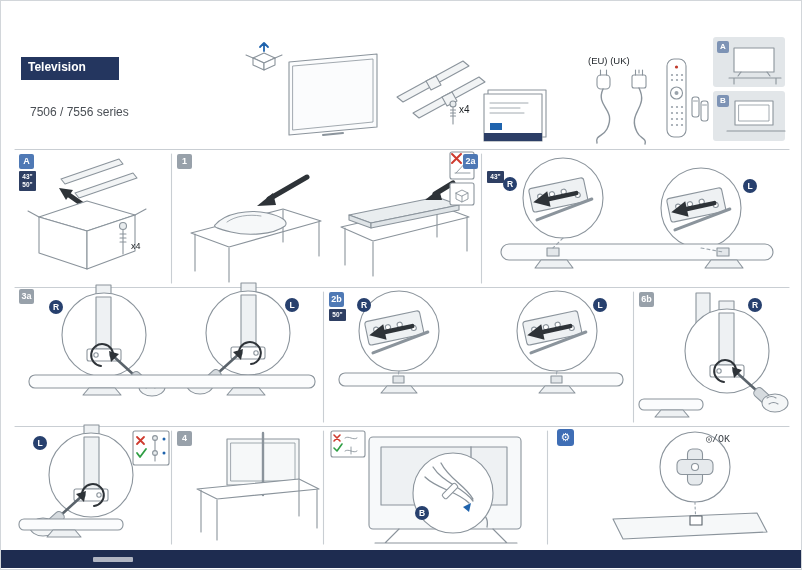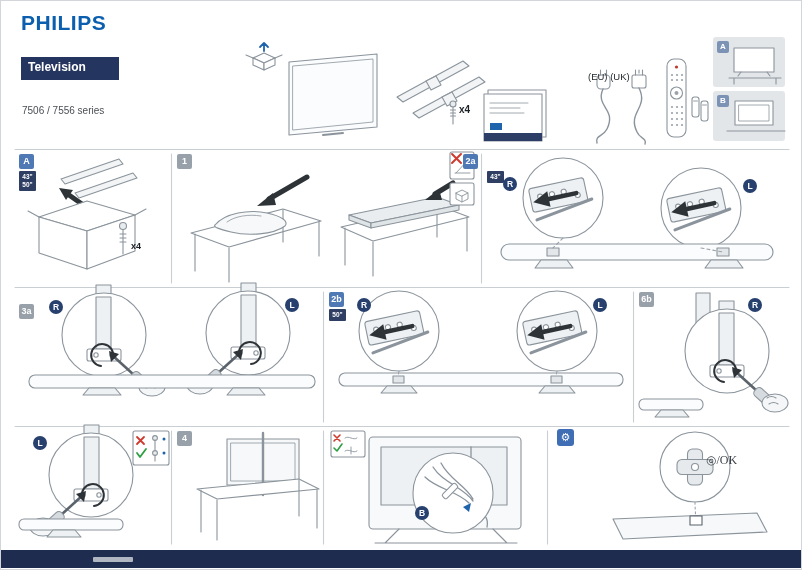--- a/index.html
+++ b/index.html
@@ -6,31 +6,31 @@
   .page{
     position:relative;width:802px;height:570px;background:#ffffff;
     font-family:"Liberation Sans",sans-serif;overflow:hidden;
     border:1px solid #d2d6da;box-sizing:border-box;
   }
   .abs{position:absolute;}
   .logo{font-weight:bold;font-size:21px;letter-spacing:.5px;color:#0b5fae;}
   .bar{color:#fff;font-weight:bold;box-sizing:border-box;}
   .product-bar{width:98px;height:23px;background:#24365f;font-size:12px;line-height:21px;padding-left:7px;}
   .guide-bar{width:114px;height:17px;background:#0a63b0;font-size:9.5px;line-height:17px;padding-left:7px;}
-  .series{font-size:10px;color:#4a4f55;}
+  .series{font-size:12px;color:#4a4f55;margin-left:8px;}
   .smalltext{font-size:9.5px;color:#23282d;}
-  .xcount{font-size:10px;font-weight:bold;color:#1c2024;}
+  .xcount{font-size:10px;font-weight:normal;color:#1c2024;}
   .badge-step{width:15px;height:15px;color:#fff;font-weight:bold;font-size:9px;line-height:15px;text-align:center;border-radius:2px;background:#98a1aa;}
   .badge-step.blue{background:#4f79b5;}
   .badge-size{width:15px;background:#2e3f63;color:#fff;font-weight:bold;font-size:6.5px;line-height:8px;text-align:center;padding:2px 1px;border-radius:1px;}
   .badge-size span{display:block;}
   .badge-rl{width:14px;height:14px;border-radius:50%;background:#27406e;color:#fff;font-weight:bold;font-size:8.5px;line-height:14px;text-align:center;}
   .panel-tag{width:12px;height:12px;background:#7d93b5;color:#fff;font-weight:bold;font-size:8px;line-height:12px;text-align:center;border-radius:2px;}
   .gear{width:17px;height:17px;background:#3f6eb5;border-radius:3px;color:#fff;text-align:center;font-size:11px;line-height:17px;font-family:"DejaVu Sans",sans-serif;}
-  .oklabel{font-size:12px;color:#3e444a;font-family:Liberation Serif, serif;margin-top:20px;}
+  .oklabel{font-size:10px;color:#3e444a;font-family:Liberation Mono, monospace;}
   .footer{left:0;top:549px;width:802px;height:18px;background:#1e2c50;}
   .fineprint{position:absolute;left:92px;top:7px;width:40px;height:5px;background:rgba(255,255,255,.65);border-radius:1px;}
   svg{display:block;}
 </style>
 </head>
 <body>
 
 <div class="page">
 
   <svg class="abs" style="left:0;top:0" width="802" height="570" viewBox="0 0 802 570">
@@ -318,46 +318,45 @@
         <circle cx="694" cy="466" r="3.5" fill="#ffffff"></circle>
         <path d="M694,501 C694,508 694.5,510 694.5,515" stroke-dasharray="2 3" stroke="#9aa3ab"></path>
       </g>
       <g>
         <polygon points="612,518 756,512 766,531 622,538" fill="#f6f8f9"></polygon>
         <rect x="689" y="515" width="12" height="9" fill="#ffffff" stroke="#5a636b"></rect>
       </g>
     </g>
   </svg>
 
-  <div class="abs logo" style="left:20px;top:10px">PHILIPS</div>
   <div class="abs bar product-bar" style="left:20px;top:56px">Television</div>
   <div class="abs series" style="left:21px;top:104px">7506 / 7556 series</div>
 
   <div class="abs xcount" style="left:458px;top:103px">x4</div>
-  <div class="abs smalltext" style="left:587px;top:70px">(EU) (UK)</div>
+  <div class="abs smalltext" style="left:587px;top:54px">(EU) (UK)</div>
   <div class="abs panel-tag" style="left:716px;top:40px">A</div>
   <div class="abs panel-tag" style="left:716px;top:94px">B</div>
 
   <div class="abs badge-step blue" style="left:18px;top:153px">A</div>
   <div class="abs badge-size" style="left:18px;top:170px">
     <span>43"</span>
     <span>50"</span>
   </div>
   <div class="abs xcount" style="left:130px;top:240px;font-size:9px">x4</div>
 
   <div class="abs badge-step" style="left:176px;top:153px">1</div>
 
   <div class="abs badge-step blue" style="left:462px;top:153px">2a</div>
   <div class="abs badge-size" style="left:486px;top:170px">
     <span>43"</span>
   </div>
   <div class="abs badge-rl" style="left:502px;top:176px">R</div>
   <div class="abs badge-rl" style="left:742px;top:178px">L</div>
 
-  <div class="abs badge-step" style="left:18px;top:303px">3a</div>
+  <div class="abs badge-step" style="left:18px;top:288px">3a</div>
   <div class="abs badge-rl" style="left:48px;top:299px">R</div>
   <div class="abs badge-rl" style="left:284px;top:297px">L</div>
 
   <div class="abs badge-step blue" style="left:328px;top:291px">2b</div>
   <div class="abs badge-size" style="left:328px;top:308px">
     <span>50"</span>
   </div>
   <div class="abs badge-rl" style="left:356px;top:297px">R</div>
   <div class="abs badge-rl" style="left:592px;top:297px">L</div>
 

